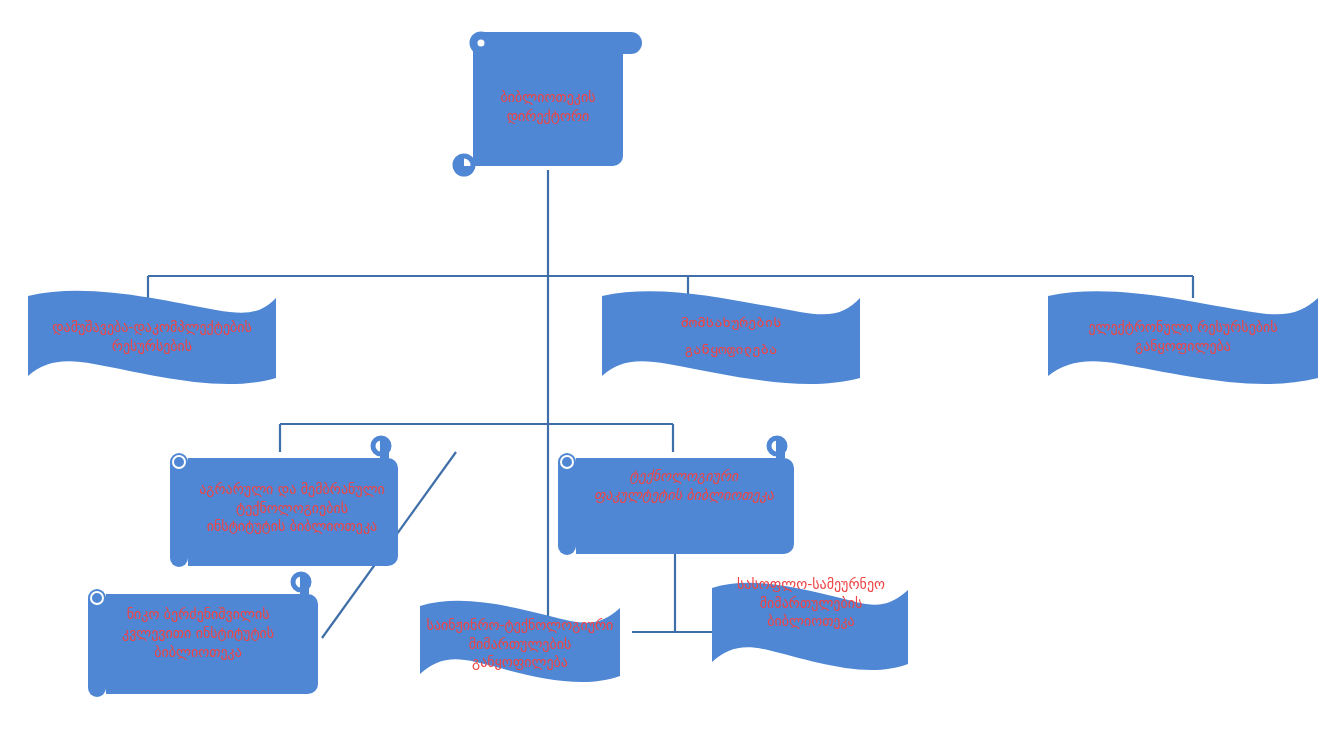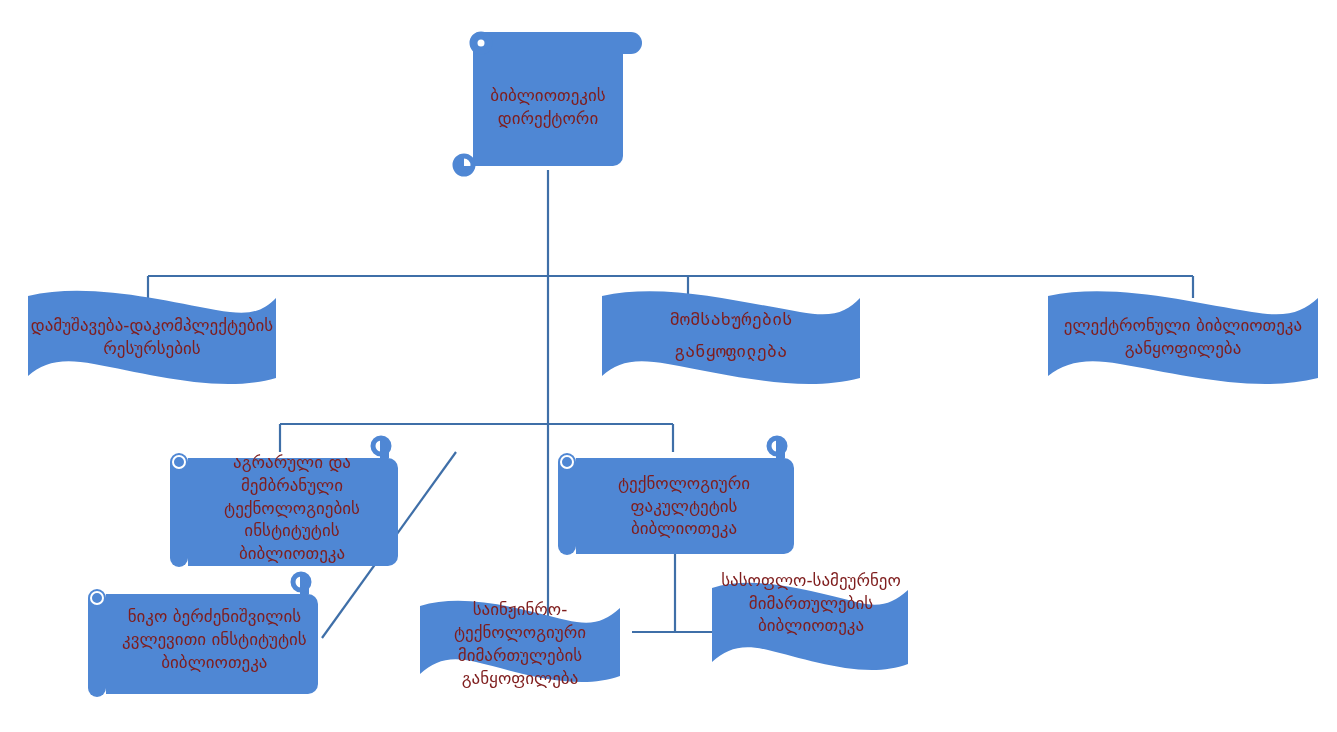--- a/index.html
+++ b/index.html
@@ -16,22 +16,22 @@
     font-family: "DejaVu Sans", "Liberation Sans", sans-serif;
   }
   #chart-canvas {
     position: absolute;
     left: 0; top: 0;
     width: 1337px;
     height: 732px;
   }
   .node-label {
     position: absolute;
-    color: #7f1d1d;
-    font-size: 17px;
+    color: #ef4444;
+    font-size: 14px;
     line-height: 1.35;
     text-align: center;
     font-family: "DejaVu Sans", "Liberation Sans", sans-serif;
     white-space: pre-line;
     pointer-events: none;
     display: flex;
     align-items: center;
     justify-content: center;
   }
   .node-label.left-align {
@@ -137,28 +137,28 @@
 
 <div class="node-label" style="left:473px; top:82px; width:150px; height:50px;">ბიბლიოთეკის
 დირექტორი</div>
 
 <div class="node-label" style="left:30px; top:314px; width:244px; height:46px;">დამუშავება-დაკომპლექტების
 რესურსების</div>
 
 <div class="node-label" style="left:606px; top:312px; width:250px; height:50px; line-height:1.9;font-family:Liberation Mono, monospace;">მომსახურების
 განყოფილება</div>
 
-<div class="node-label" style="left:1052px; top:314px; width:262px; height:46px;">ელექტრონული ბიბლიოთეკა
+<div class="node-label" style="left:1052px; top:314px; width:262px; height:46px;">ელექტრონული რესურსების
 განყოფილება</div>
 
 <div class="node-label" style="left:190px; top:477px; width:204px; height:62px;">აგრარული და მემბრანული
 ტექნოლოგიების
 ინსტიტუტის  ბიბლიოთეკა</div>
 
-<div class="node-label" style="left:578px; top:484px; width:212px; height:44px;">ტექნოლოგიური
+<div class="node-label" style="left:578px; top:464px; width:212px; height:44px;font-style:italic;">ტექნოლოგიური
 ფაკულტეტის  ბიბლიოთეკა</div>
 
 <div class="node-label left-align" style="left:122px; top:605px; width:190px; height:62px; align-items:flex-start;">ნიკო ბერძენიშვილის
 კვლევითი ინსტიტუტის
 ბიბლიოთეკა</div>
 
 <div class="node-label" style="left:420px; top:622px; width:200px; height:44px;">საინჟინრო-ტექნოლოგიური
 მიმართულების განყოფილება</div>
 
 <div class="node-label" style="left:714px; top:574px; width:194px; height:58px;">სასოფლო-სამეურნეო

